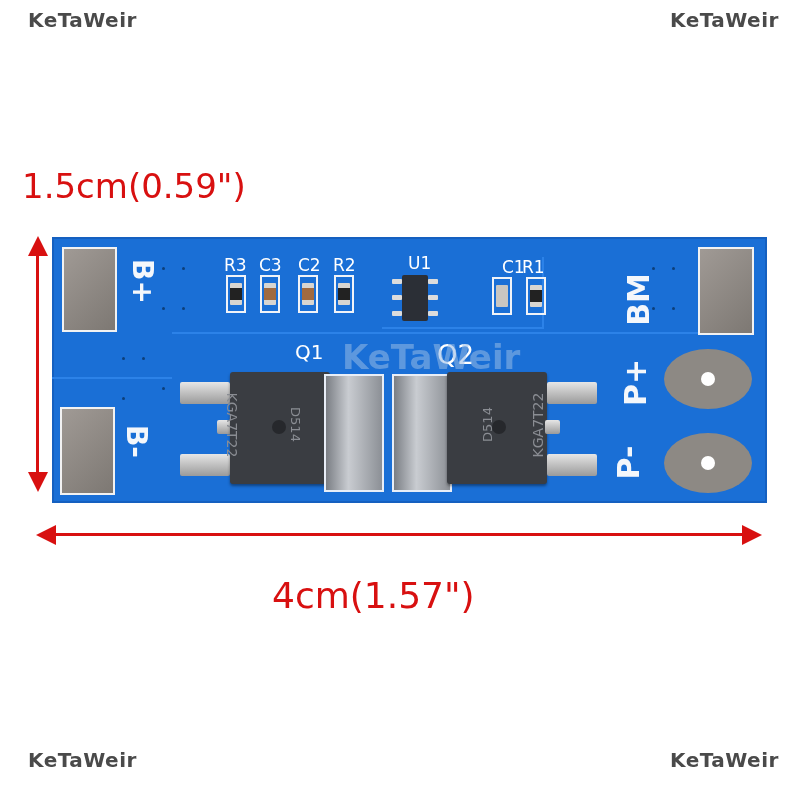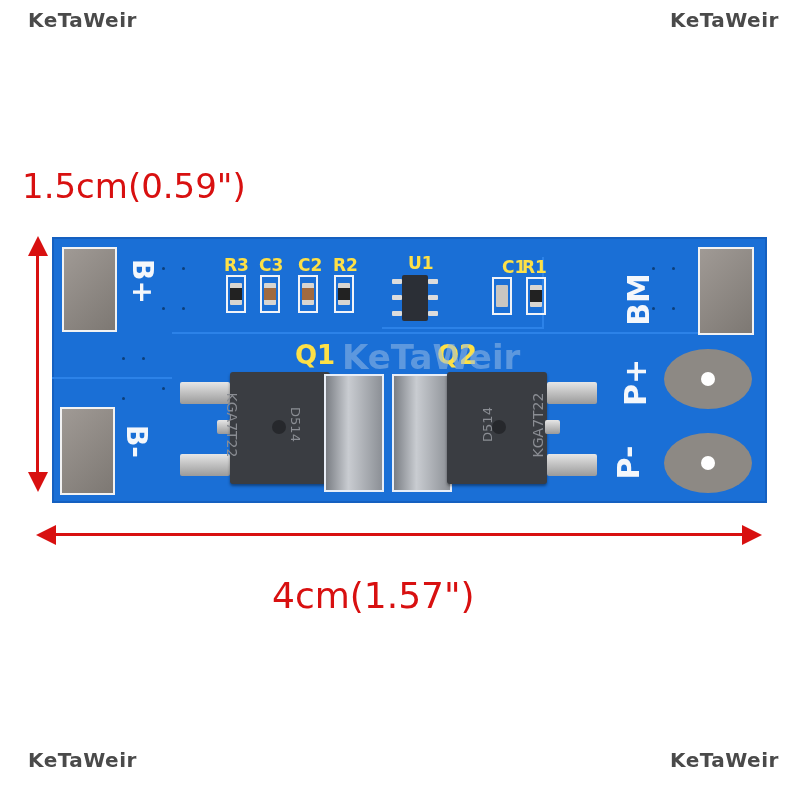--- a/index.html
+++ b/index.html
@@ -3,21 +3,21 @@
 <meta charset="utf-8">
 <style>
   html, body { margin:0; padding:0; }
   body { width:800px; height:800px; background:#ffffff; position:relative; overflow:hidden; font-family:"Liberation Sans", sans-serif; }
   .wm { position:absolute; font-family:"DejaVu Sans", sans-serif; font-weight:bold; font-size:20px; color:#4a4a4a; letter-spacing:0.5px; }
   .dim { position:absolute; color:#d81010; font-family:"DejaVu Sans", sans-serif; }
   .pcb { position:absolute; left:52px; top:237px; width:715px; height:266px; background:#1a6fd6;
          box-shadow: inset 0 0 0 2px #1560c0; }
   .trace { position:absolute; border:2px solid #2c82e8; }
   .pad { position:absolute; background:linear-gradient(135deg,#a09a95,#7d7873); border:2px solid #f2f2f2; box-sizing:border-box; }
-  .silk { position:absolute; color:#fde047; font-weight:bold; font-family:"DejaVu Sans", sans-serif; }
+  .silk { position:absolute; color:#ffffff; font-weight:normal; font-family:"DejaVu Sans", sans-serif; }
   .silk-v { position:absolute; color:#f4f7fb; font-weight:bold; font-family:"DejaVu Sans", sans-serif; transform:rotate(-90deg); transform-origin:center; white-space:nowrap; }
   .smd-box { position:absolute; width:20px; height:38px; border:2px solid #f0f3f8; box-sizing:border-box; }
   .smd { position:absolute; left:2px; top:6px; width:12px; height:22px; background:#d8d5d0; border-radius:1px; }
   .smd .body { position:absolute; left:0; top:5px; width:12px; height:12px; background:#222; }
   .smd.cap .body { background:#a06a40; }
   .ic { position:absolute; background:#2b2f36; border-radius:2px; }
   .ic-pin { position:absolute; width:10px; height:5px; background:#dcdcdc; border-radius:1px; }
   .mosfet { position:absolute; background:#3a3d42; border-radius:3px; box-shadow:0 2px 3px rgba(0,0,0,0.4); }
   .mos-tab { position:absolute; background:linear-gradient(90deg,#7a7e84,#c9ccd1 40%,#8c9096); border:2px solid #e8eef7; box-sizing:border-box; }
   .mos-lead { position:absolute; background:linear-gradient(180deg,#e6e6e6,#9a9a9a); border-radius:2px; }
@@ -100,21 +100,21 @@
   <div>
     <div class="ic" style="left:350px;top:38px;width:26px;height:46px;"></div>
     <div class="ic-pin" style="left:340px;top:42px;"></div>
     <div class="ic-pin" style="left:340px;top:58px;"></div>
     <div class="ic-pin" style="left:340px;top:74px;"></div>
     <div class="ic-pin" style="left:376px;top:42px;"></div>
     <div class="ic-pin" style="left:376px;top:58px;"></div>
     <div class="ic-pin" style="left:376px;top:74px;"></div>
   </div>
 
-  <div class="silk" style="left:243px;top:103px;font-size:26px;">Q1</div>
+  <div class="silk" style="left:243px;top:103px;font-size:20px;">Q1</div>
   <div class="silk" style="left:385px;top:103px;font-size:26px;">Q2</div>
   <div class="watermark-mid" style="left:290px;top:100px;">KeTaWeir</div>
 
   <div>
     <div class="mos-lead" style="left:128px;top:145px;width:50px;height:22px;"></div>
     <div class="mos-lead" style="left:128px;top:217px;width:50px;height:22px;"></div>
     <div class="mos-lead" style="left:165px;top:183px;width:15px;height:14px;"></div>
     <div class="mosfet" style="left:178px;top:135px;width:100px;height:112px;"></div>
     <div class="mos-tab" style="left:272px;top:137px;width:60px;height:118px;"></div>
     <div class="mos-dot" style="left:220px;top:183px;"></div>

